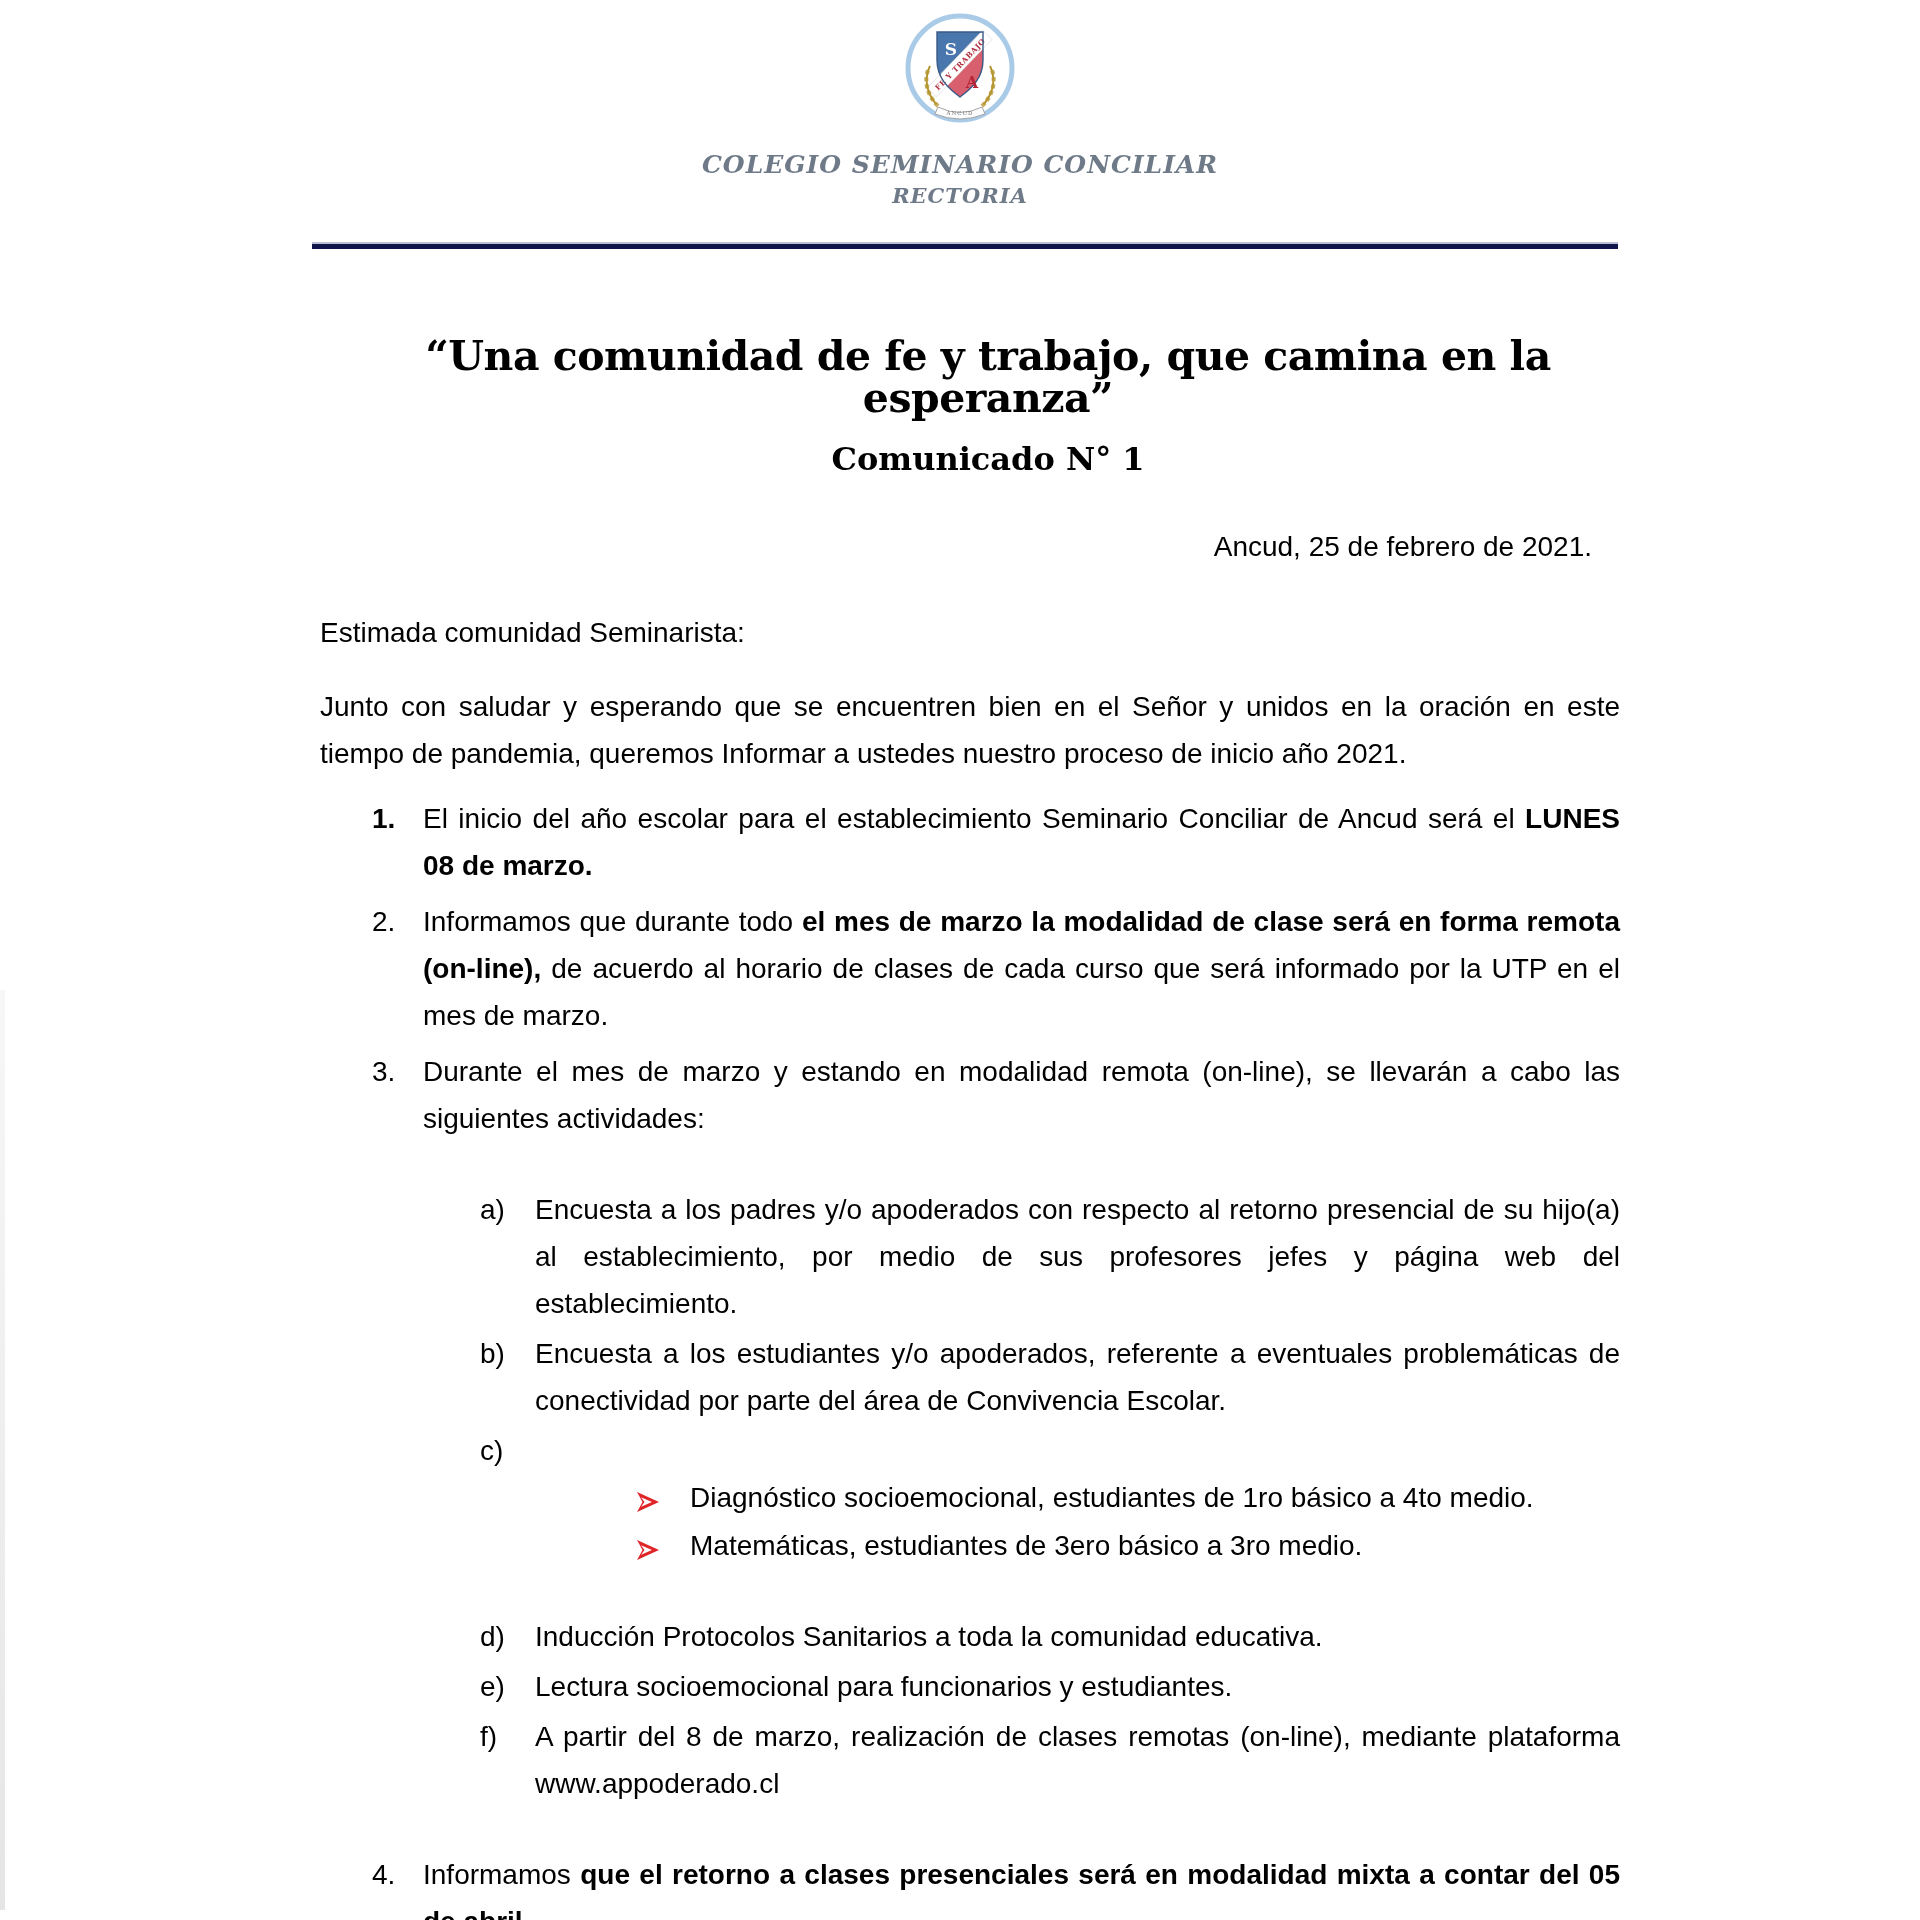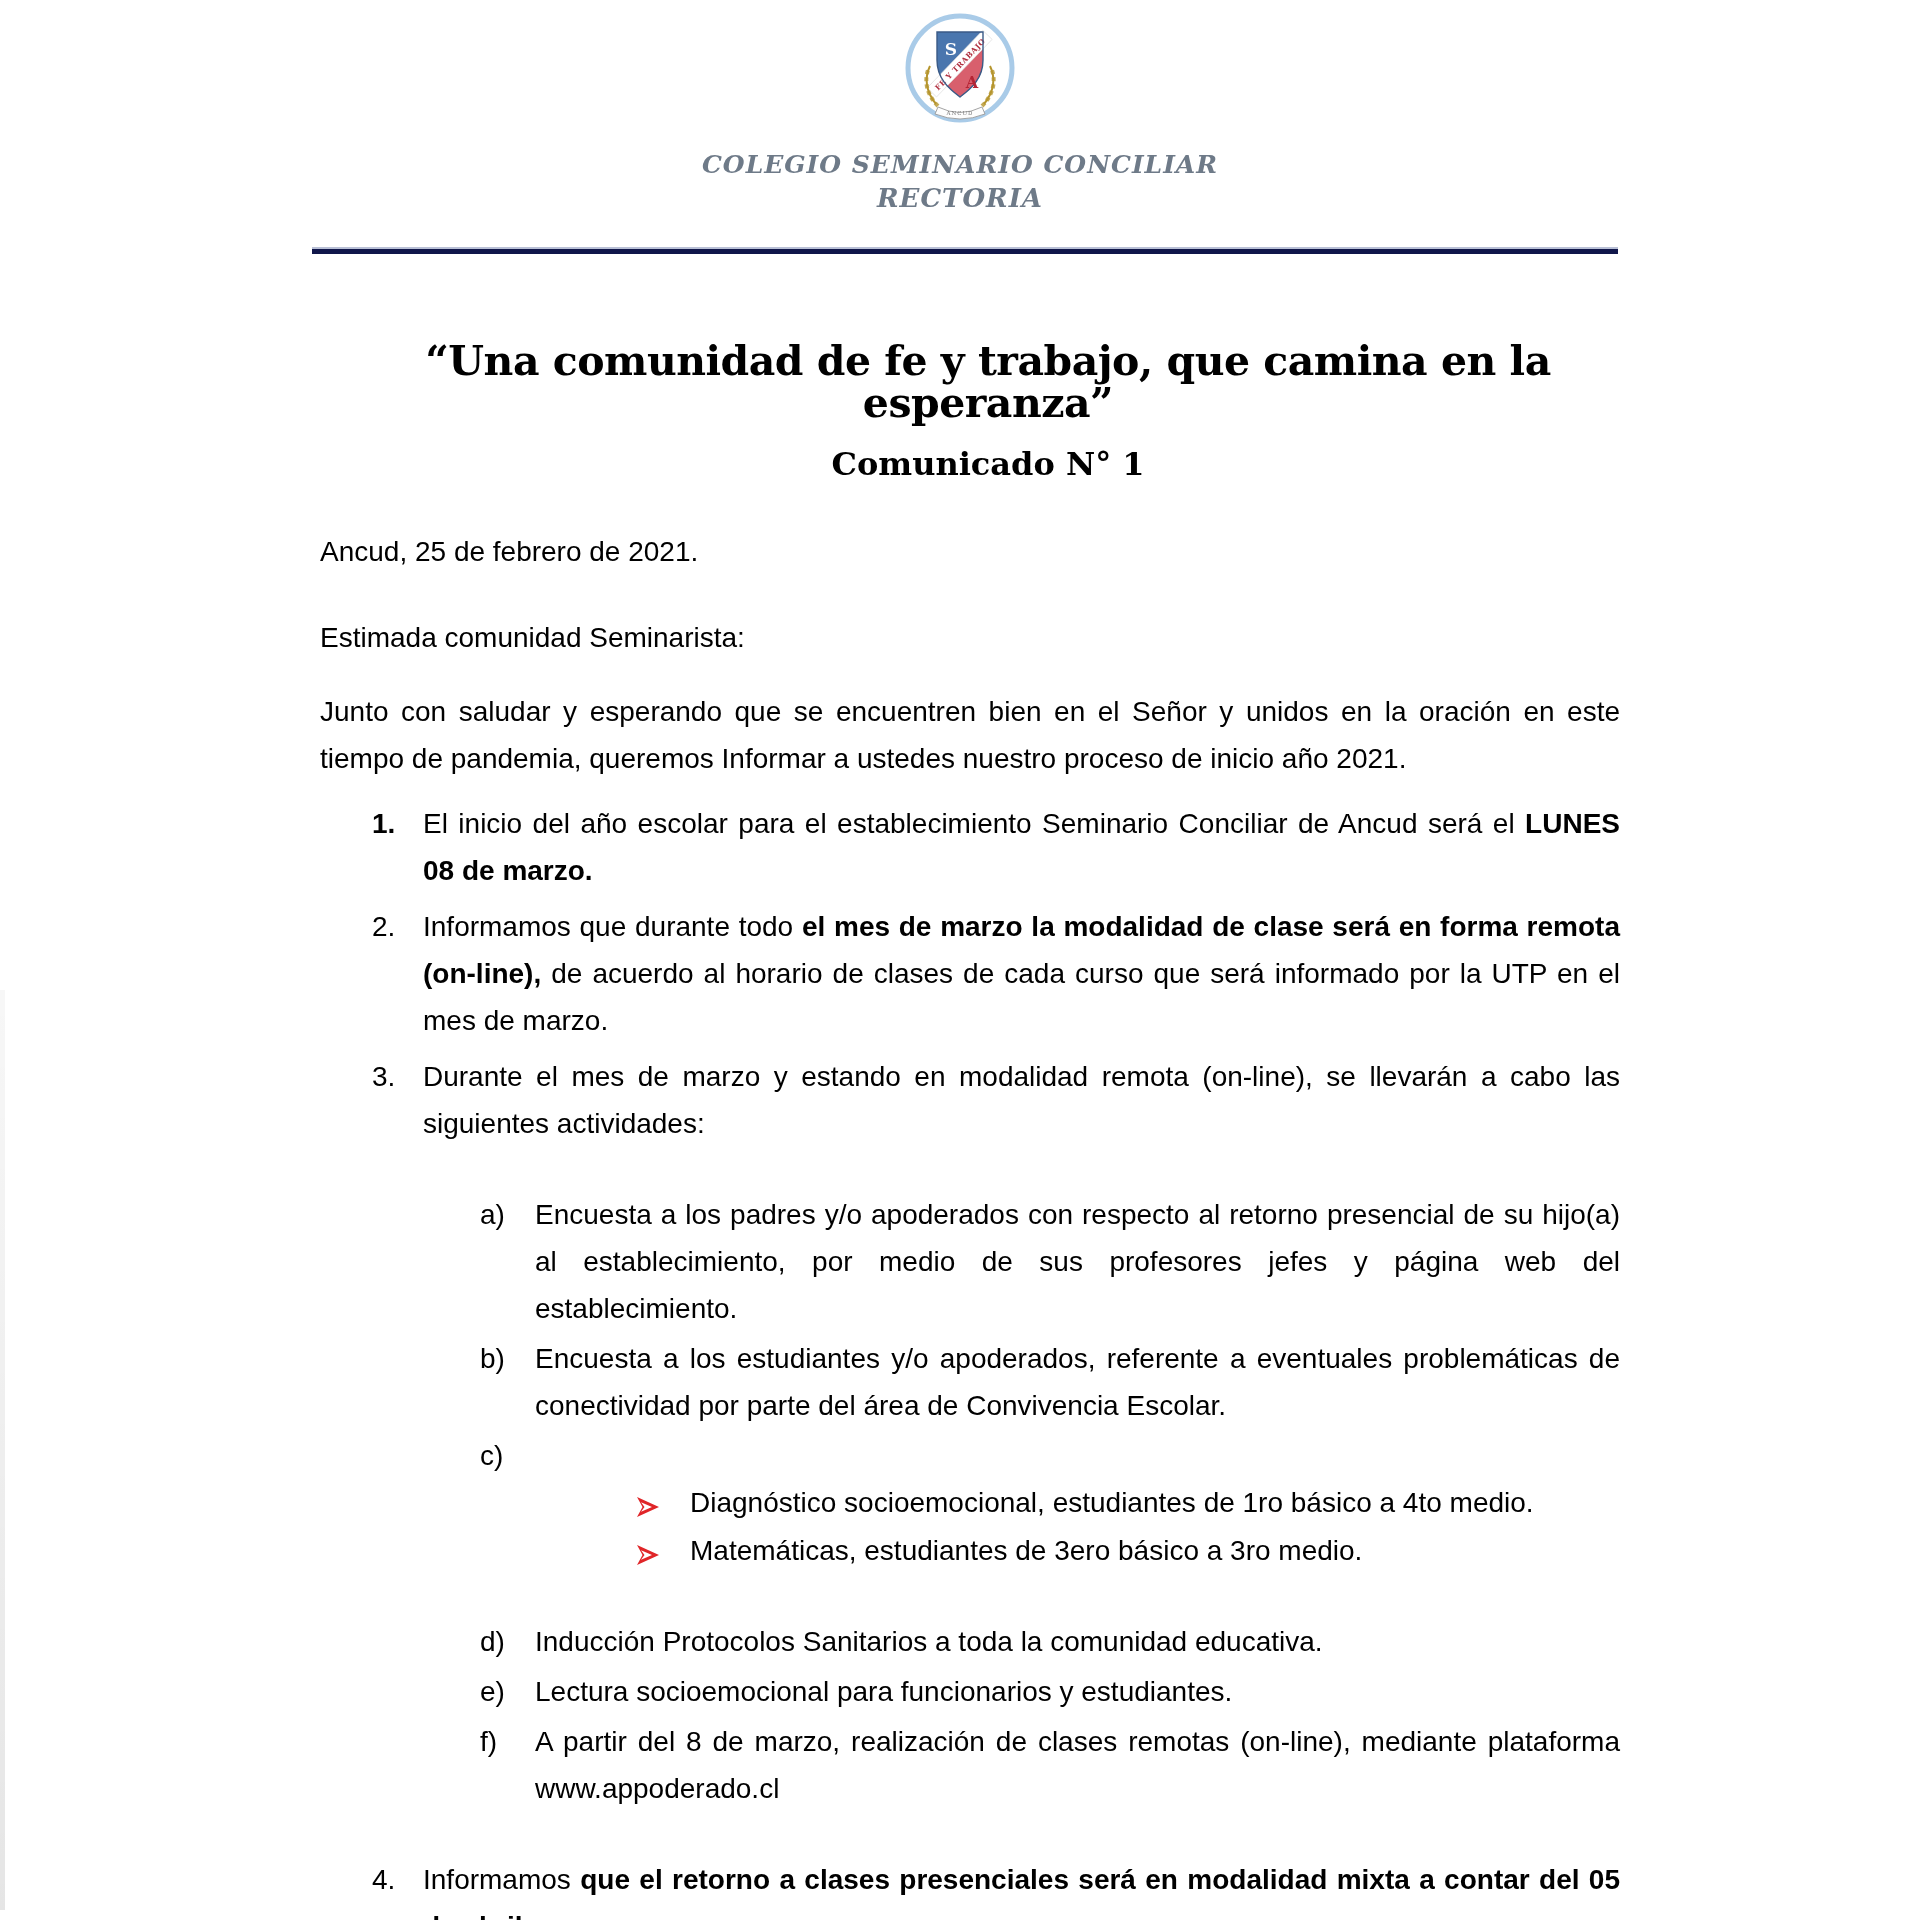--- a/index.html
+++ b/index.html
@@ -21,21 +21,21 @@
   .org-name{
     margin-top:26px;
     font-family:"DejaVu Serif", serif;
     font-style:italic;font-weight:bold;
     font-size:25px;color:#6e7a88;letter-spacing:1px;
   }
   .org-dept{
     margin-top:4px;
     font-family:"DejaVu Serif", serif;
     font-style:italic;font-weight:bold;
-    font-size:26px;color:#6e7a88;letter-spacing:1px;
+    font-size:21px;color:#6e7a88;letter-spacing:1px;
   }
   .rule{
     margin:34px auto 0 312px;
     width:1306px;height:5px;
     background:#10164a;
     border-top:2px solid #b9c0d6;
   }
   .content{margin-left:320px;width:1300px;}
   .motto{
     margin:86px 0 0 36px;
@@ -44,21 +44,21 @@
     font-weight:bold;font-size:41px;letter-spacing:-0.5px;
     line-height:42px;
   }
   .com-title{
     margin:20px 0 0 36px;
     text-align:center;
     font-family:"DejaVu Serif", serif;
     font-weight:bold;font-size:32px;
     line-height:40px;
   }
-  .dateline{margin-top:50px;text-align:left;padding-right:28px;line-height:36px;}
+  .dateline{margin-top:50px;text-align:right;padding-right:28px;line-height:36px;}
   .salutation{margin-top:50px;line-height:36px;}
   .intro{margin:32px 0 0 0;text-align:justify;line-height:47px;}
   .row{display:flex;margin-bottom:9px;line-height:47px;}
   .indent1{padding-left:52px;}
   .indent1 .marker{flex:0 0 51px;}
   .indent2{padding-left:160px;margin-bottom:3px;}
   .indent2 .marker{flex:0 0 55px;}
   .marker{white-space:nowrap;}
   .text{flex:1;text-align:justify;}
   .b{font-weight:bold;}

